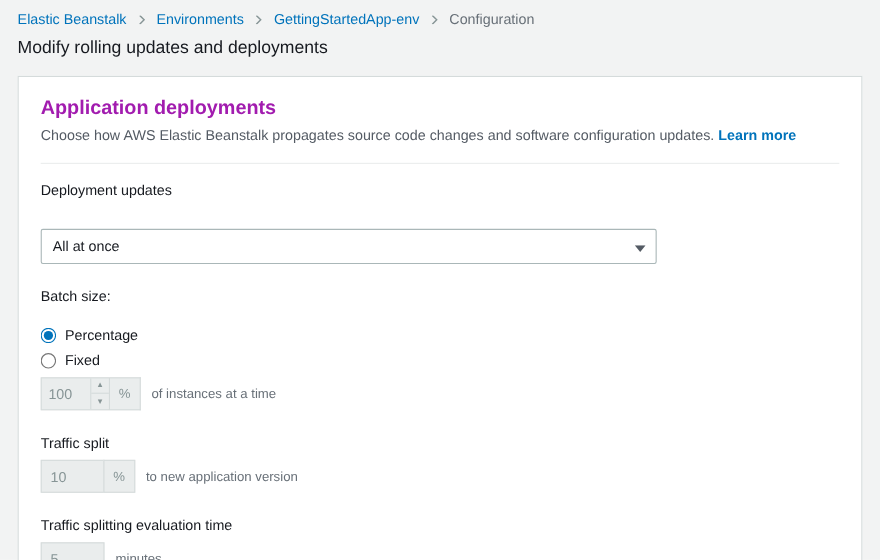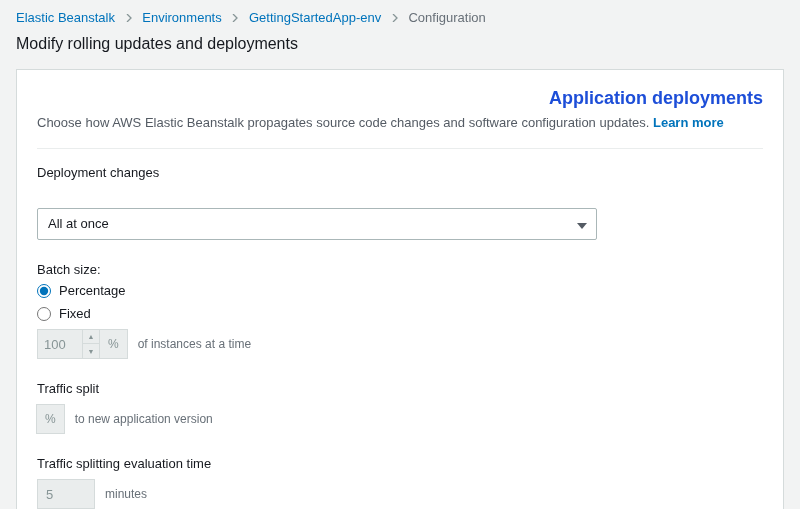--- a/index.html
+++ b/index.html
@@ -40,23 +40,22 @@
     }
     .panel {
       background: #ffffff;
       border: 1px solid #d5dbdb;
       margin: 0 16px;
       padding: 18px 20px 20px 20px;
     }
     .section-title {
       font-size: 18px;
       font-weight: 700;
-      color: #1d4ed8;
+      color: #a21caf;
       margin-bottom: 6px;
-      text-align: right;
     }
     .section-desc {
       font-size: 13px;
       color: #545b64;
       margin-bottom: 18px;
     }
     .section-desc a {
       color: #0073bb;
       text-decoration: none;
       font-weight: 700;
@@ -94,21 +93,21 @@
     }
     .select-caret {
       position: absolute;
       right: 10px;
       top: 50%;
       transform: translateY(-50%);
       pointer-events: none;
       color: #545b64;
     }
     .radio-group {
-      margin-top: 6px;
+      margin-top: 20px;
     }
     .radio-row {
       display: flex;
       align-items: center;
       margin-bottom: 8px;
       font-size: 13px;
     }
     .radio-row input[type="radio"] {
       margin-right: 8px;
       accent-color: #0073bb;
@@ -213,21 +212,21 @@
 <div class="panel">
   <div class="section-title">Application deployments</div>
   <div class="section-desc">
     <span>Choose how AWS Elastic Beanstalk propagates source code changes and software configuration updates.</span>
     <a href="#">Learn more</a>
   </div>
 
   <hr class="divider">
 
   <div class="field">
-    <label class="field-label">Deployment changes</label>
+    <label class="field-label">Deployment updates</label>
     <div class="select-wrap">
       <div class="select-control">All at once</div>
       <span class="select-caret">
         <svg width="10" height="6" viewBox="0 0 10 6">
             <path d="M0 0 L5 6 L10 0 Z" fill="#545b64"></path>
           </svg>
       </span>
     </div>
   </div>
 
@@ -252,20 +251,21 @@
         </div>
       </div>
       <div class="unit-box">%</div>
       <span class="hint-text">of instances at a time</span>
     </div>
   </div>
 
   <div class="field">
     <label class="field-label">Traffic split</label>
     <div class="input-inline">
+      <input class="plain-num" disabled="" value="10" style="">
       <div class="unit-box" style="border-left:1px solid #d5dbdb;margin-left:-1px;">%</div>
       <span class="hint-text">to new application version</span>
     </div>
   </div>
 
   <div class="field" style="margin-bottom:0;">
     <label class="field-label">Traffic splitting evaluation time</label>
     <div class="input-inline">
       <input class="plain-num" disabled="" value="5" style="">
       <span class="hint-text">minutes</span>

